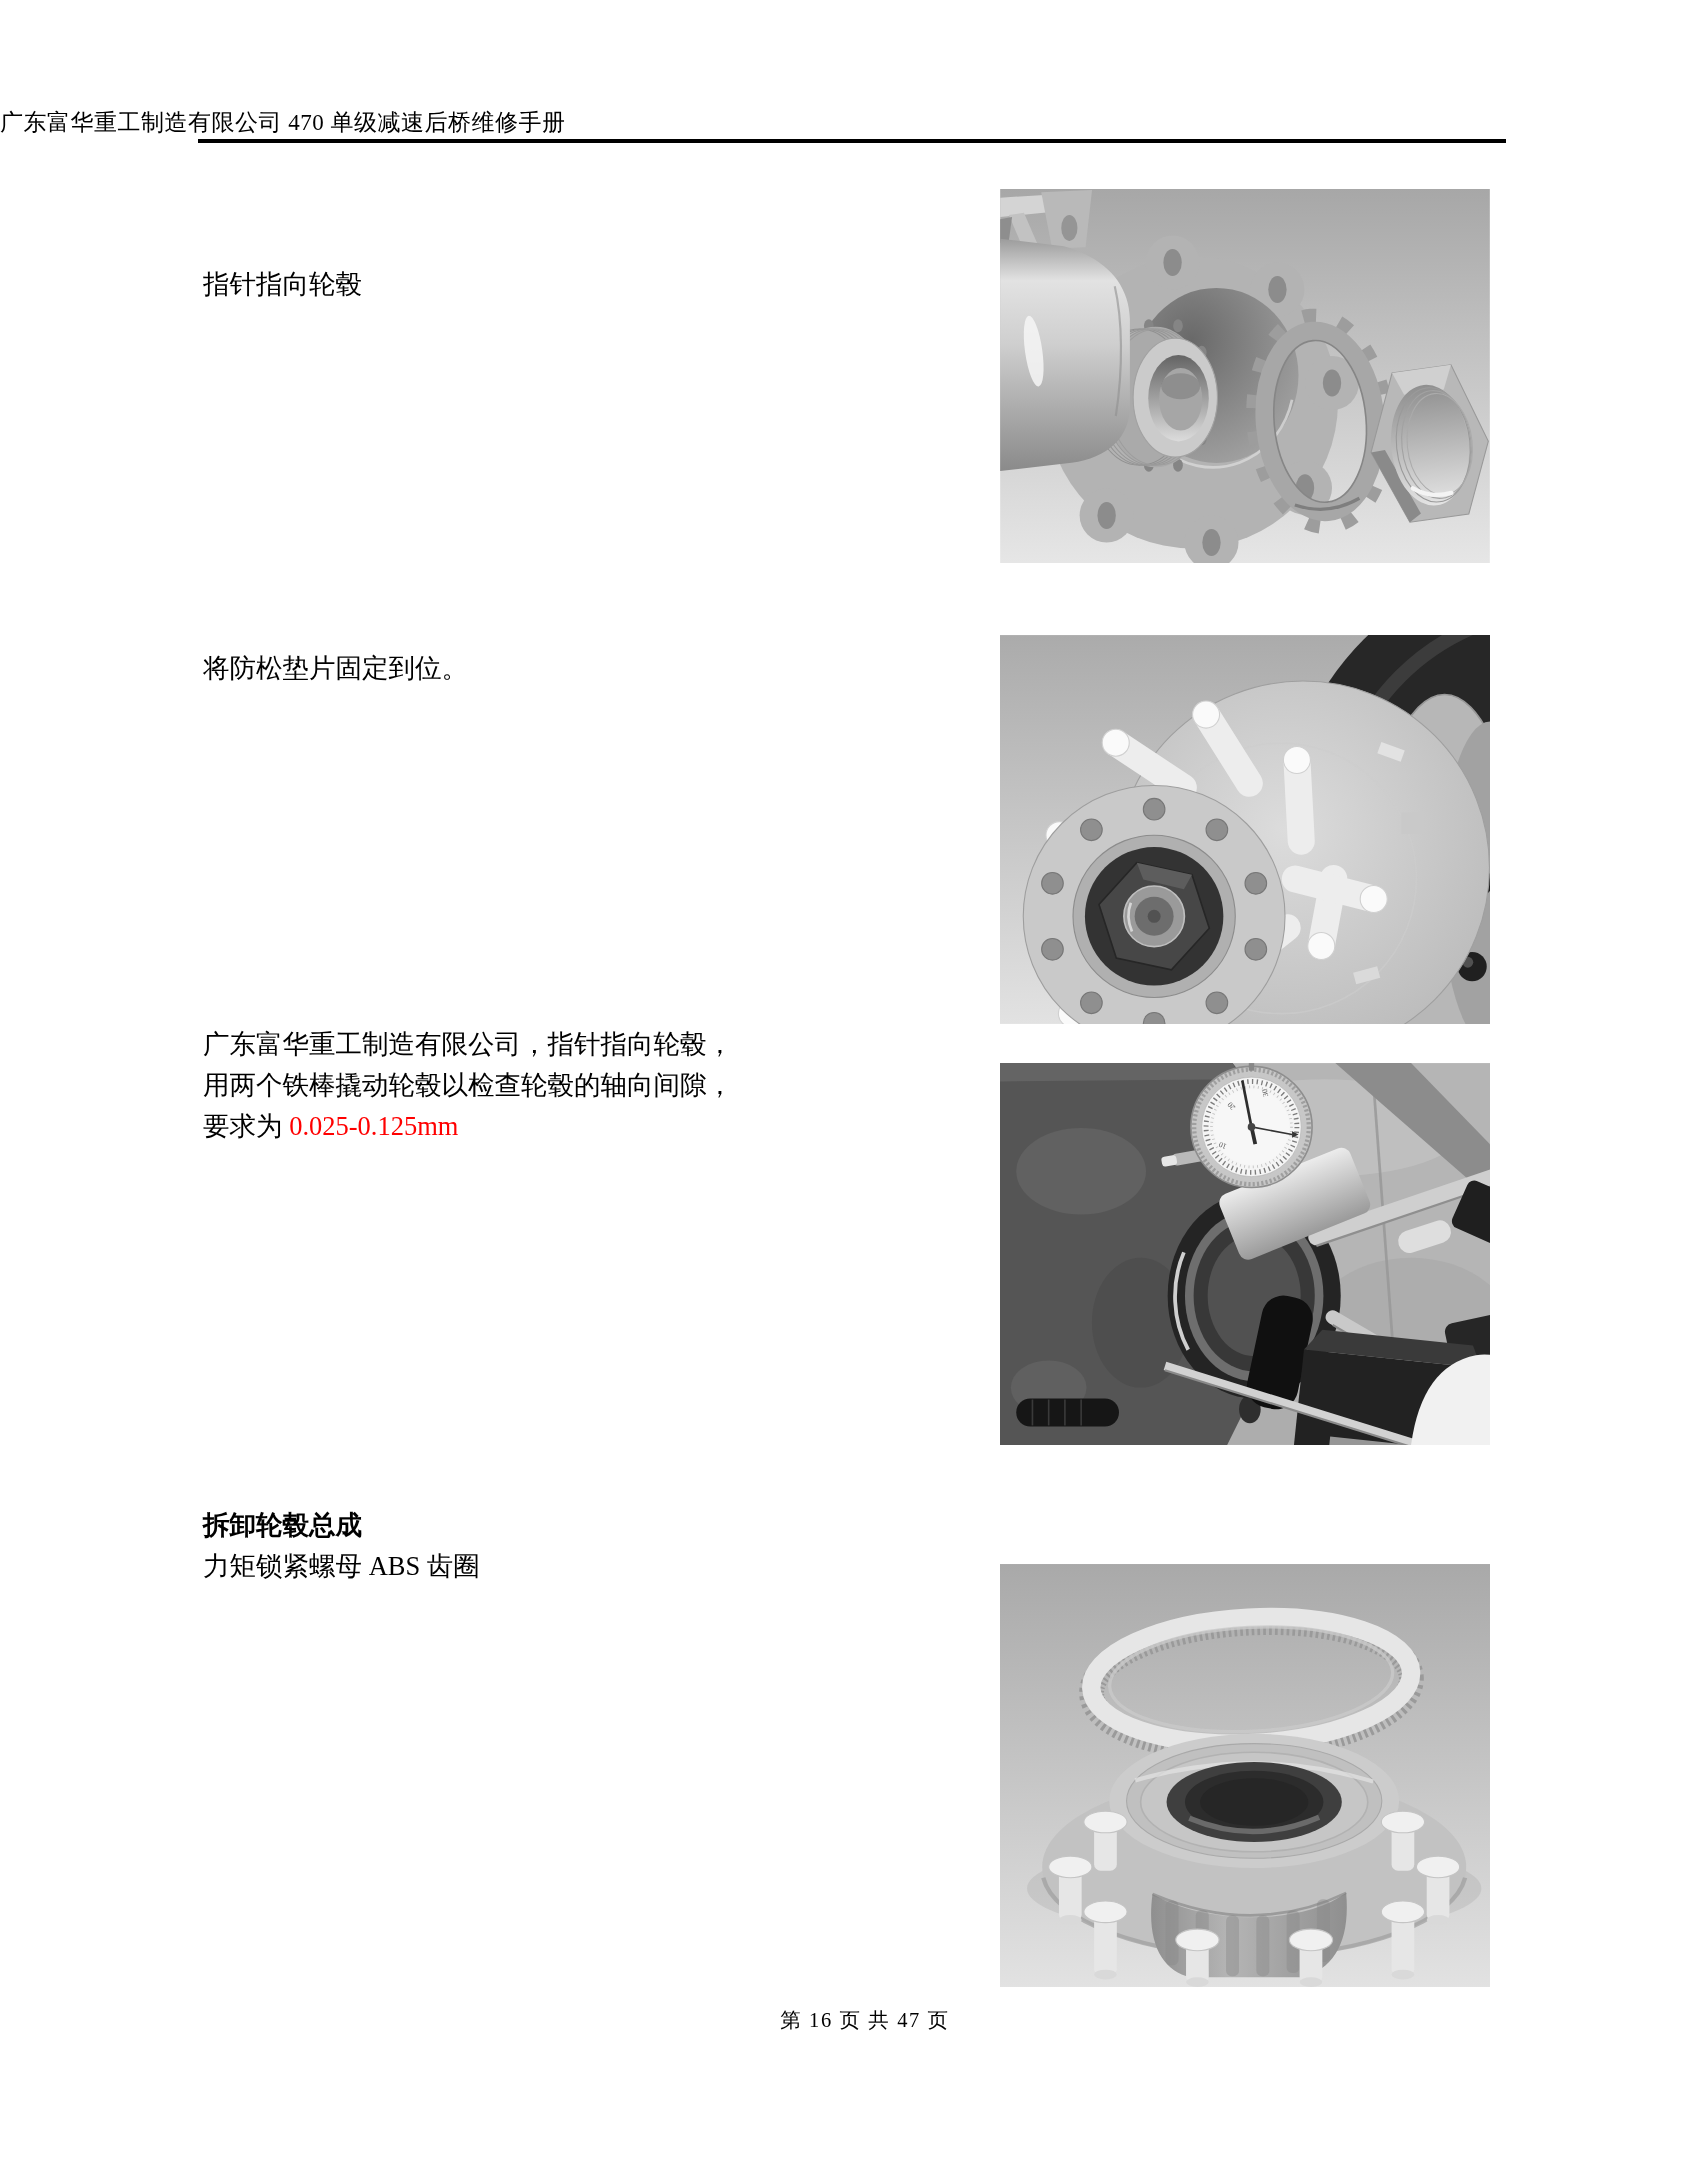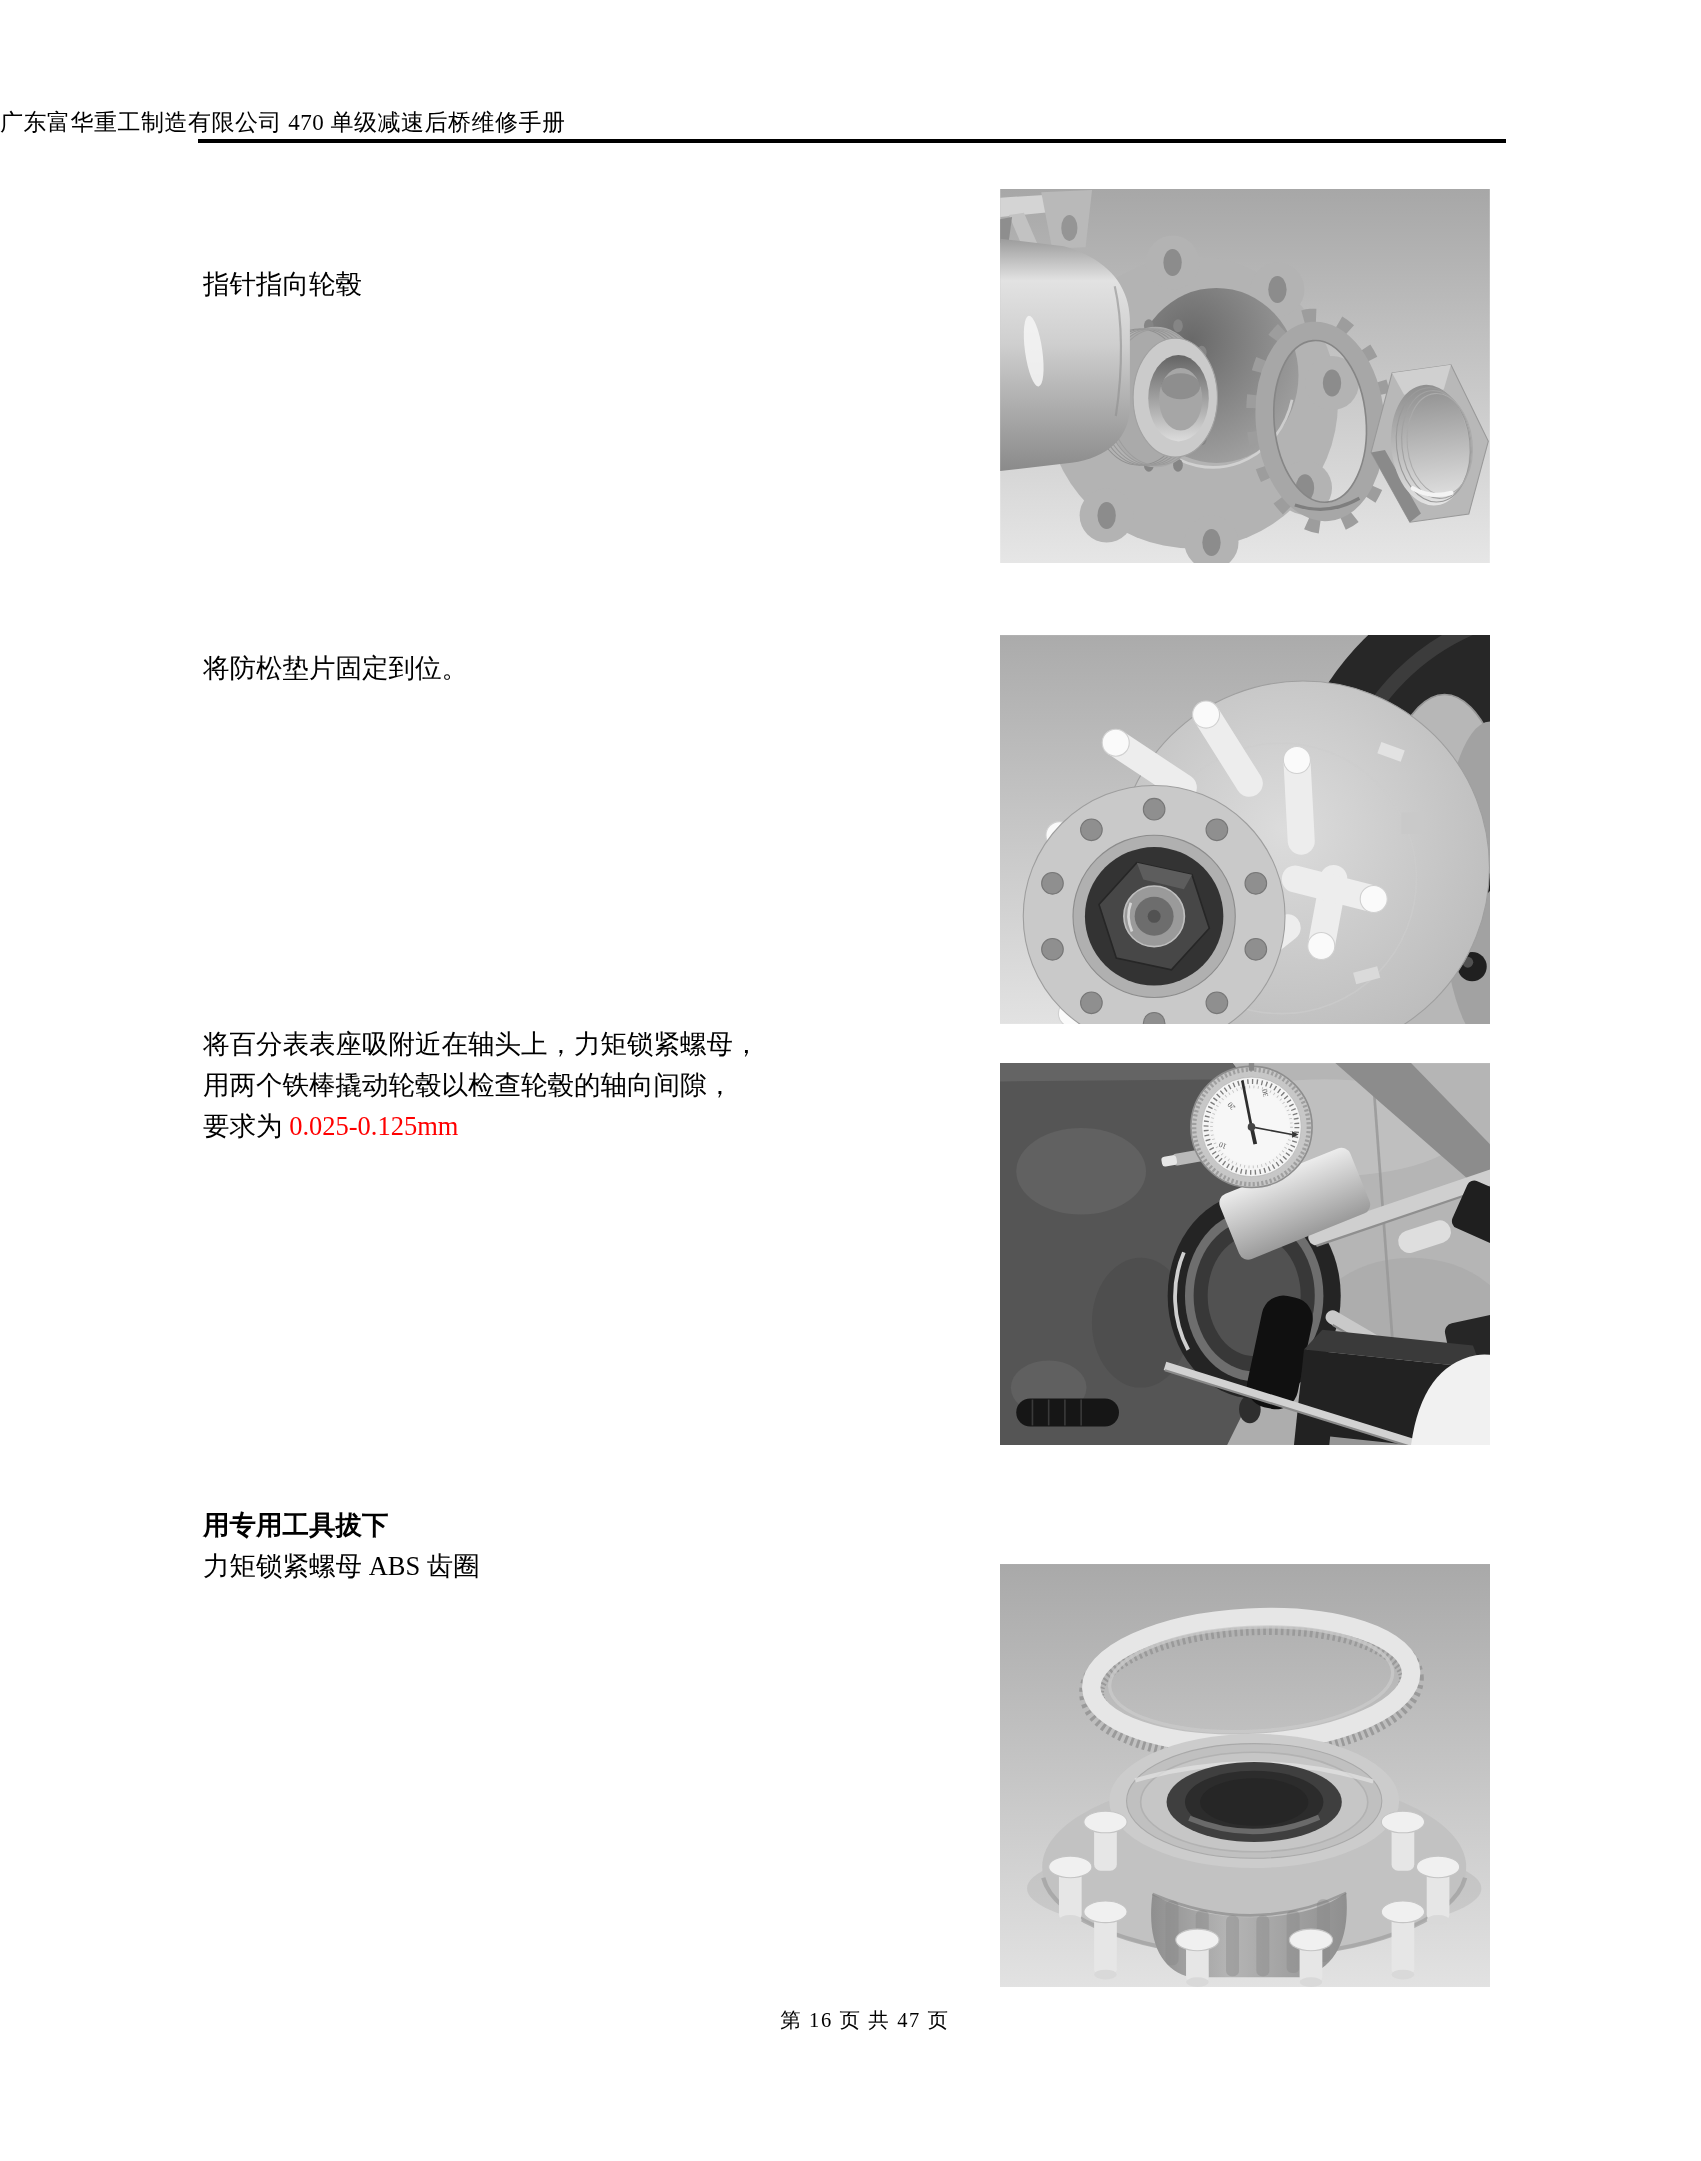--- a/index.html
+++ b/index.html
@@ -38,25 +38,25 @@
 
 <div class="page">
 
   <div class="doc-title">广东富华重工制造有限公司 470 单级减速后桥维修手册</div>
   <div class="rule"></div>
 
   <div class="line" style="top:269px">指针指向轮毂</div>
 
   <div class="line" style="top:653px">将防松垫片固定到位。</div>
 
-  <div class="line" style="top:1029px">将百分表表座吸附近在轴头上，力矩锁紧螺母，</div>
+  <div class="line" style="top:1029px">广东富华重工制造有限公司，指针指向轮毂，</div>
   <div class="line" style="top:1070px">用两个铁棒撬动轮毂以检查轮毂的轴向间隙，</div>
   <div class="line" style="top:1111px"><span>要求为 </span><span class="red">0.025-0.125mm</span></div>
 
-  <div class="line bold" style="top:1510px">用专用工具拔下</div>
+  <div class="line bold" style="top:1510px">拆卸轮毂总成</div>
   <div class="line" style="top:1551px">力矩锁紧螺母 ABS 齿圈</div>
 
   <div class="figure" style="top:189px;height:374px">
     <svg viewBox="0 0 906 692">
       <defs>
         <linearGradient id="f1bg" x1="0" y1="0" x2="0" y2="1">
             <stop offset="0" stop-color="#a7a7a7"></stop>
             <stop offset="1" stop-color="#e6e6e6"></stop>
           </linearGradient>
         <linearGradient id="f1tube" x1="0" y1="0" x2="0" y2="1">

